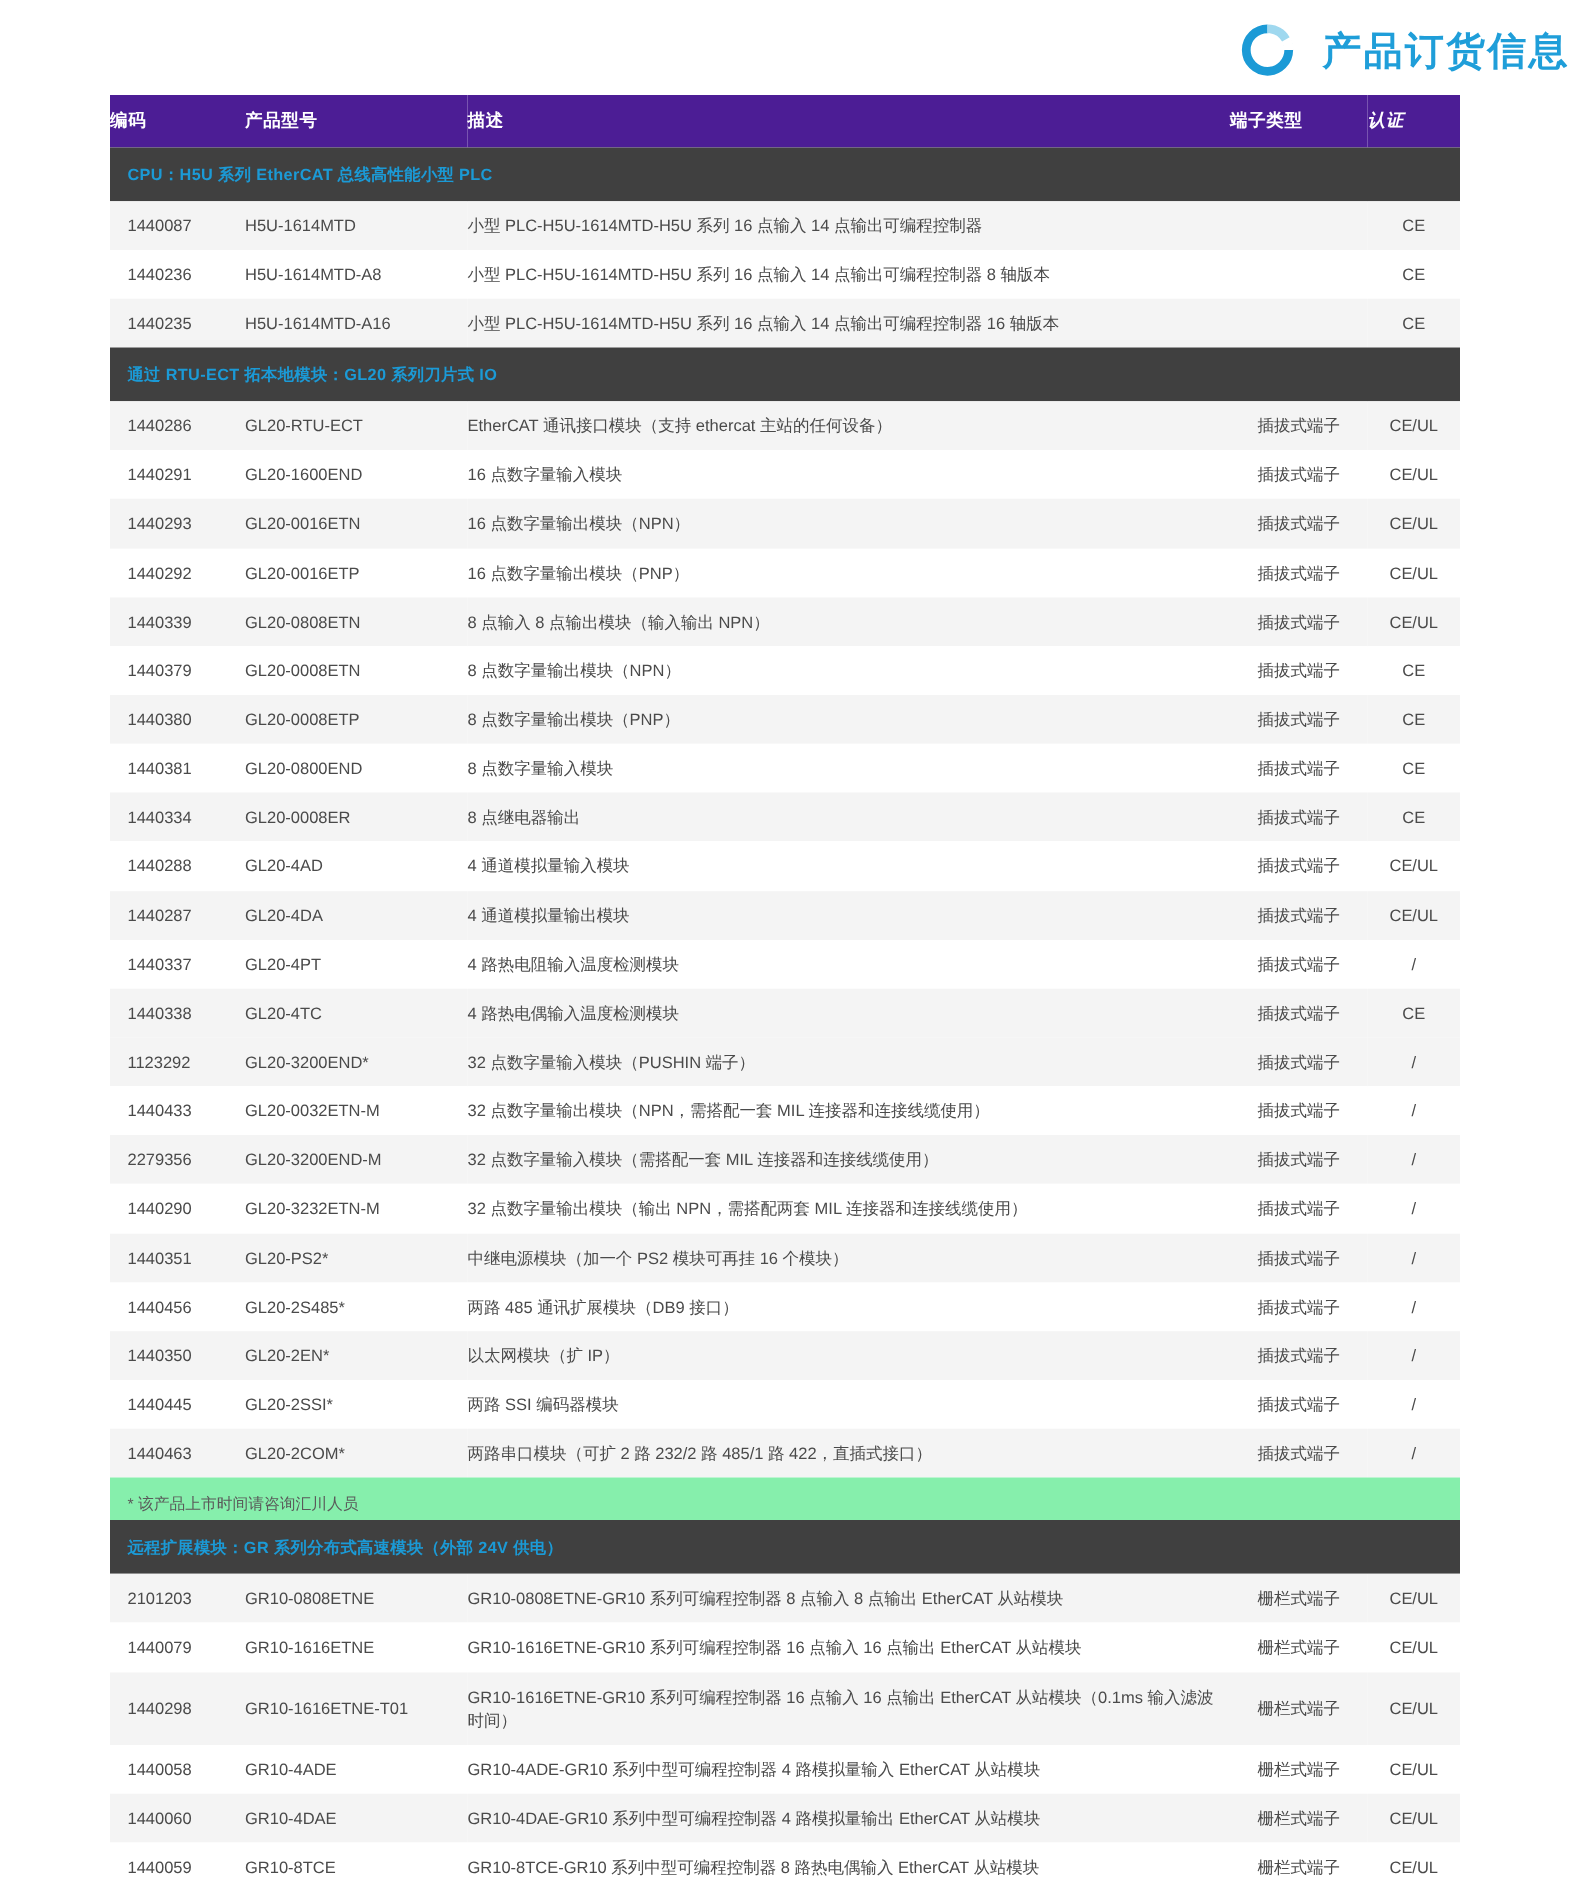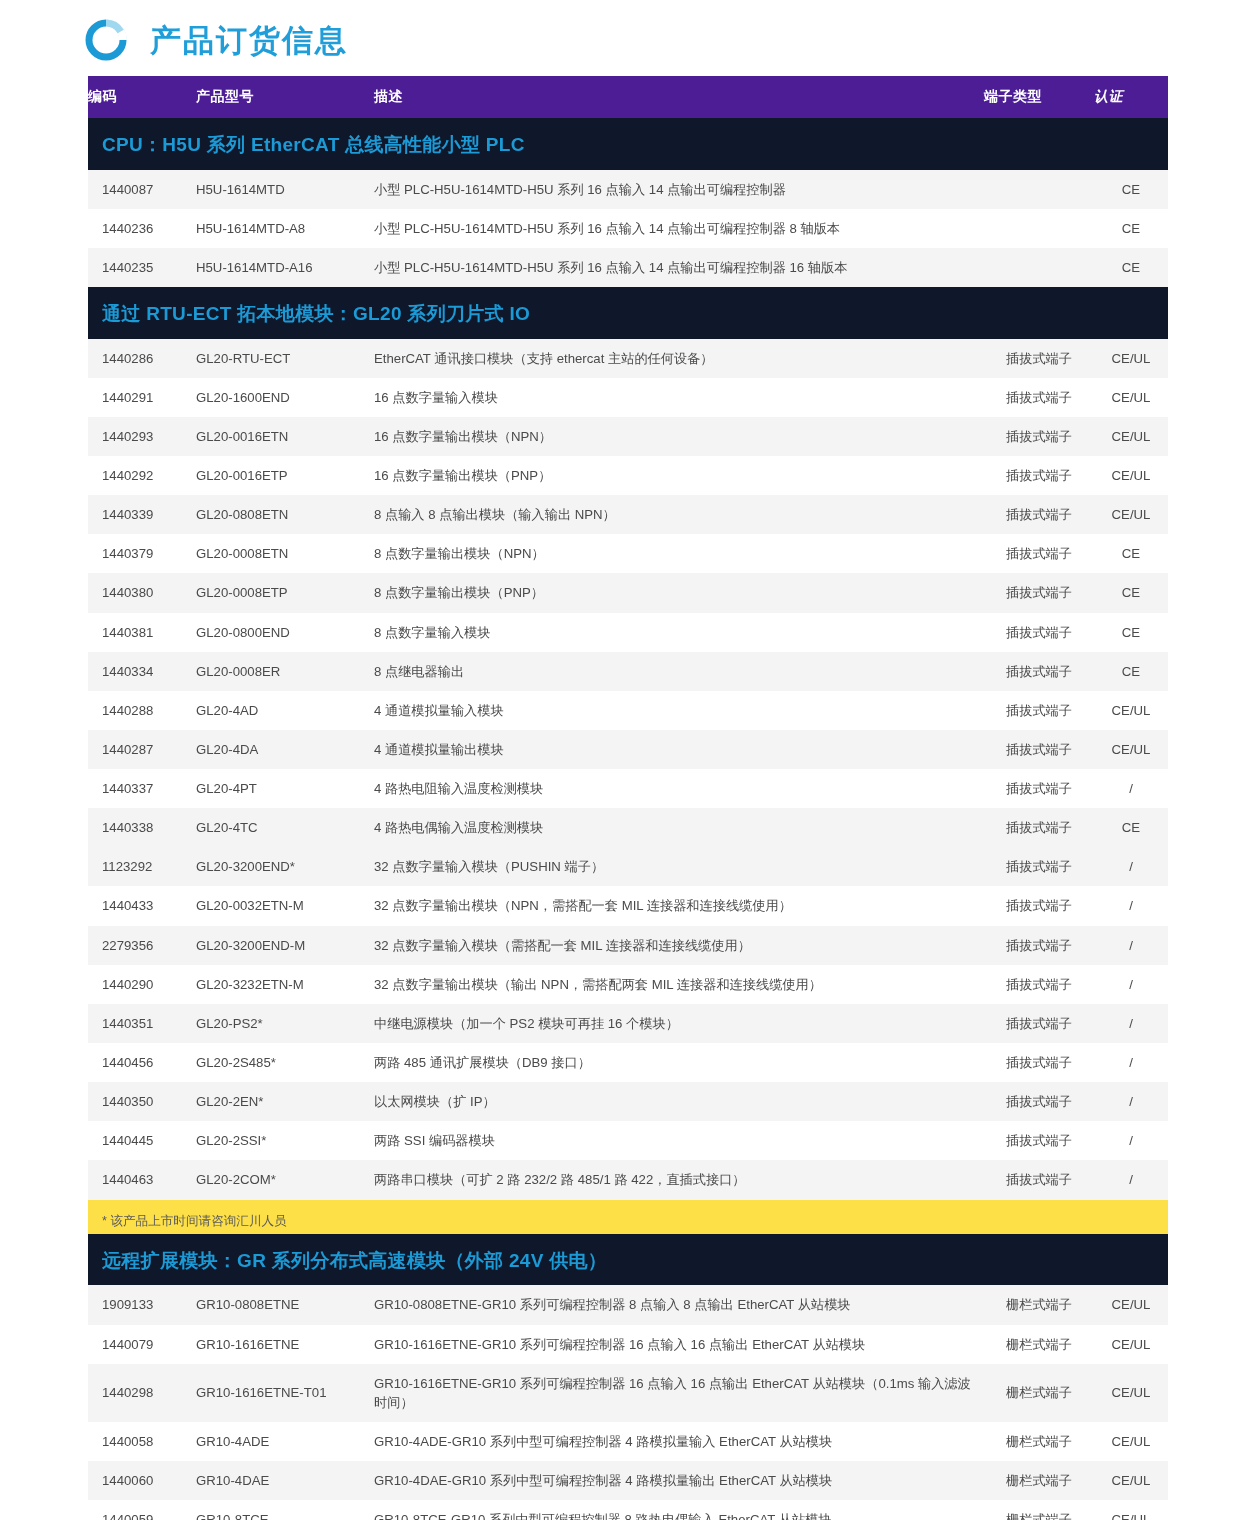--- a/index.html
+++ b/index.html
@@ -18,20 +18,21 @@
     width: 1256px;
     box-sizing: border-box;
     padding: 0;
     position: relative;
   }
   
   .title-row {
     display: flex;
     align-items: center;
     padding: 18px 0 14px 84px;
+    justify-content: flex-end;
   }
   .ring-icon {
     width: 44px;
     height: 44px;
     flex: 0 0 44px;
     position: relative;
     margin-right: 22px;
   }
   .ring-icon svg { display: block; }
   .page-title {
@@ -75,24 +76,24 @@
   td.code  { padding-left: 14px; color: #4a4a4a; }
   td.model { }
   td.desc  { padding-right: 10px; }
   td.term  { text-align: center; }
   td.cert  { text-align: center; }
 
   tr.row-alt td { background: #f4f4f4; }
   tr.row-norm td { background: #ffffff; }
 
   tr.section td {
-    background: #0f172a;
+    background: #404040;
     color: #1b9ad6;
     font-weight: bold;
-    font-size: 19px;
+    font-size: 13px;
     padding: 13px 0 11px 14px;
     letter-spacing: 0.3px;
   }
 
   .note {
     font-size: 12.6px;
     color: #5a5a5a;
     padding: 12px 0 4px 14px;
   }
 </style>
@@ -306,27 +307,27 @@
             <td class="cert">/</td>
           </tr>
           <tr class="row-alt">
             <td class="code">1440463</td>
             <td class="model">GL20-2COM*</td>
             <td class="desc">两路串口模块（可扩 2 路 232/2 路 485/1 路 422，直插式接口）</td>
             <td class="term">插拔式端子</td>
             <td class="cert">/</td>
           </tr>
           <tr>
-            <td colspan="5" class="note" style="background: #fde047;">* 该产品上市时间请咨询汇川人员</td>
+            <td colspan="5" class="note" style="background: #86efac;">* 该产品上市时间请咨询汇川人员</td>
           </tr>
           <tr class="section">
             <td colspan="5">远程扩展模块：GR 系列分布式高速模块（外部 24V 供电）</td>
           </tr>
           <tr class="row-alt">
-            <td class="code">1909133</td>
+            <td class="code">2101203</td>
             <td class="model">GR10-0808ETNE</td>
             <td class="desc">GR10-0808ETNE-GR10 系列可编程控制器 8 点输入 8 点输出 EtherCAT 从站模块</td>
             <td class="term">栅栏式端子</td>
             <td class="cert">CE/UL</td>
           </tr>
           <tr class="row-norm">
             <td class="code">1440079</td>
             <td class="model">GR10-1616ETNE</td>
             <td class="desc">GR10-1616ETNE-GR10 系列可编程控制器 16 点输入 16 点输出 EtherCAT 从站模块</td>
             <td class="term">栅栏式端子</td>

